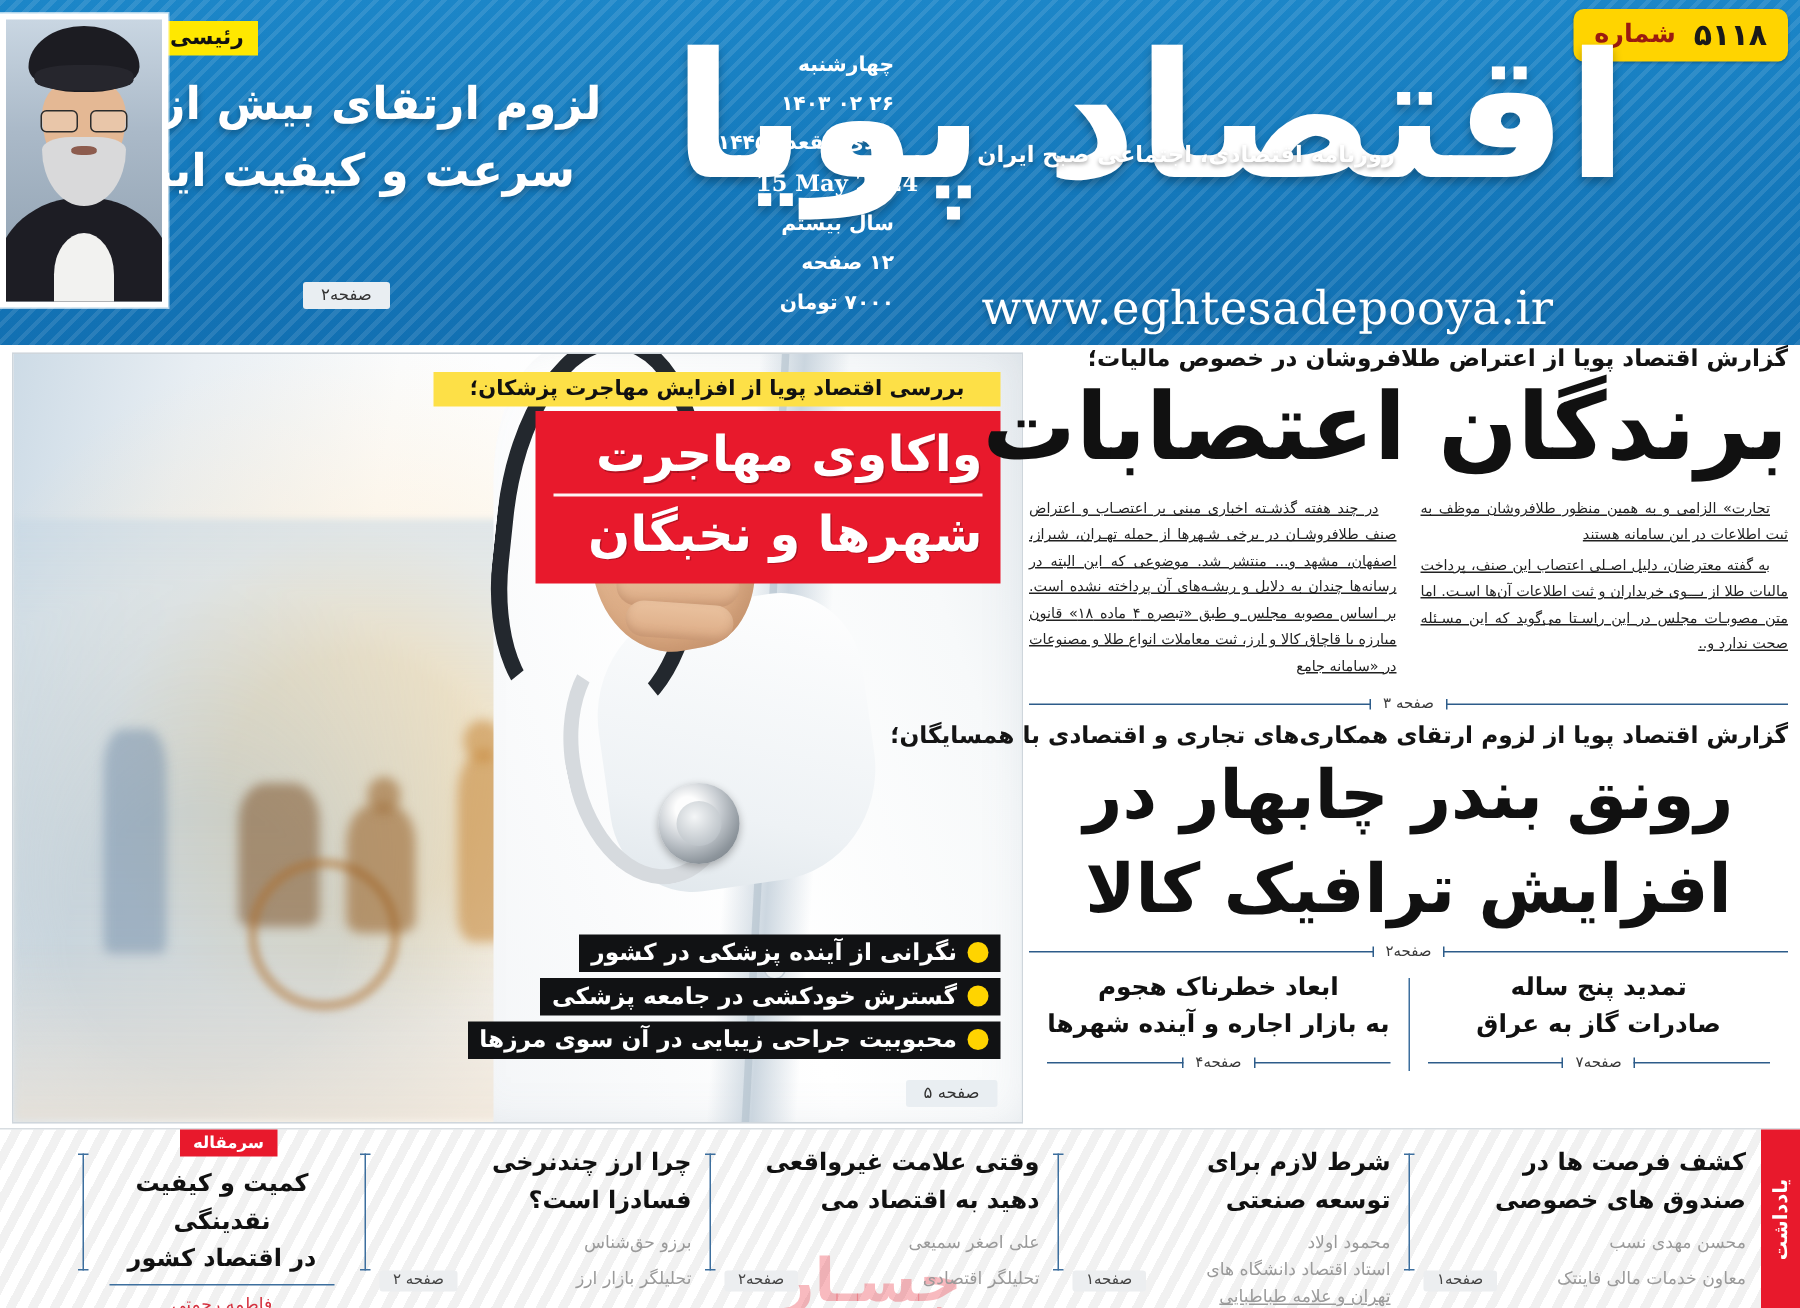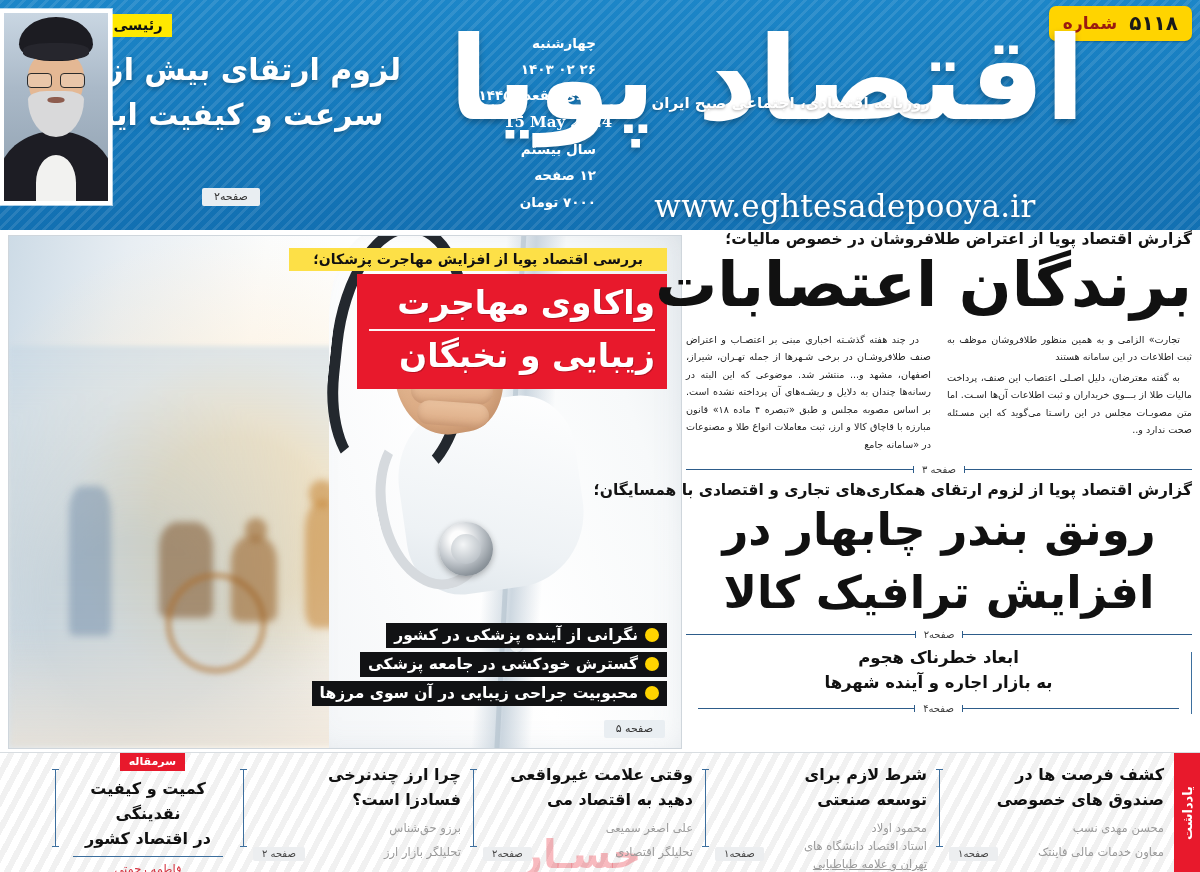--- a/index.html
+++ b/index.html
@@ -250,21 +250,21 @@
     letter-spacing:-.2px;
   }
   .art-title{
     font-size:62px;font-weight:bold;color:#111;line-height:1.08;
     text-align:center;margin:2px 0 12px 0;white-space:nowrap;
   }
   .art-body{display:flex;gap:16px;direction:rtl;}
   .art-body .col{
     flex:1;font-size:9.6px;line-height:1.82;color:#222;text-align:justify;
   }
-  .art-body .col p{margin:0 0 3px 0;text-indent:12px;}
+  .art-body .col p{margin:0 0 3px 0;text-indent:12px;text-decoration:underline;}
 
   .divider-pill{
     position:relative;display:flex;align-items:center;gap:8px;margin:8px 0 6px;
   }
   .divider-pill .bar{flex:1;height:1px;background:#2d5c8a;position:relative;}
   .divider-pill .bar:before{content:"";position:absolute;top:-3px;height:7px;width:1px;background:#2d5c8a;}
   .divider-pill .bar.l:before{left:0;}
   .divider-pill .bar.r:before{right:0;}
   .divider-pill .lbl{font-size:10px;color:#3a3a3a;white-space:nowrap;}
 
@@ -392,21 +392,21 @@
           <div class="finger f2"></div>
           <div class="finger f3"></div>
           <div class="finger f4"></div>
         </div>
       </div>
 
       <div class="feat-kicker">بررسی اقتصاد پویا از افزایش مهاجرت پزشکان؛</div>
       <div class="feat-red">
         <div class="line">واکاوی مهاجرت</div>
         <div class="rule"></div>
-        <div class="line">زیبایی و نخبگان</div>
+        <div class="line">شهرها و نخبگان</div>
       </div>
 
       <div class="bullets">
         <div class="bullet">
           <span class="dot"></span>
           <span>نگرانی از آینده پزشکی در کشور</span>
         </div>
         <div class="bullet">
           <span class="dot"></span>
           <span>گسترش خودکشی در جامعه پزشکی</span>
@@ -444,20 +444,29 @@
       <div class="art2-title">رونق بندر چابهار در</div>
       <div class="art2-title">افزایش ترافیک کالا</div>
 
       <div class="divider-pill">
         <span class="bar l"></span>
         <span class="lbl">صفحه۲</span>
         <span class="bar r"></span>
       </div>
 
       <div class="twoheads">
+        <div class="h">
+          <div class="t">تمدید پنج ساله</div>
+          <div class="t">صادرات گاز  به عراق</div>
+          <div class="divider-pill">
+            <span class="bar l"></span>
+            <span class="lbl">صفحه۷</span>
+            <span class="bar r"></span>
+          </div>
+        </div>
         <div class="sep"></div>
         <div class="h">
           <div class="t">ابعاد خطرناک هجوم</div>
           <div class="t">به بازار اجاره و آینده شهرها</div>
           <div class="divider-pill">
             <span class="bar l"></span>
             <span class="lbl">صفحه۴</span>
             <span class="bar r"></span>
           </div>
         </div>

